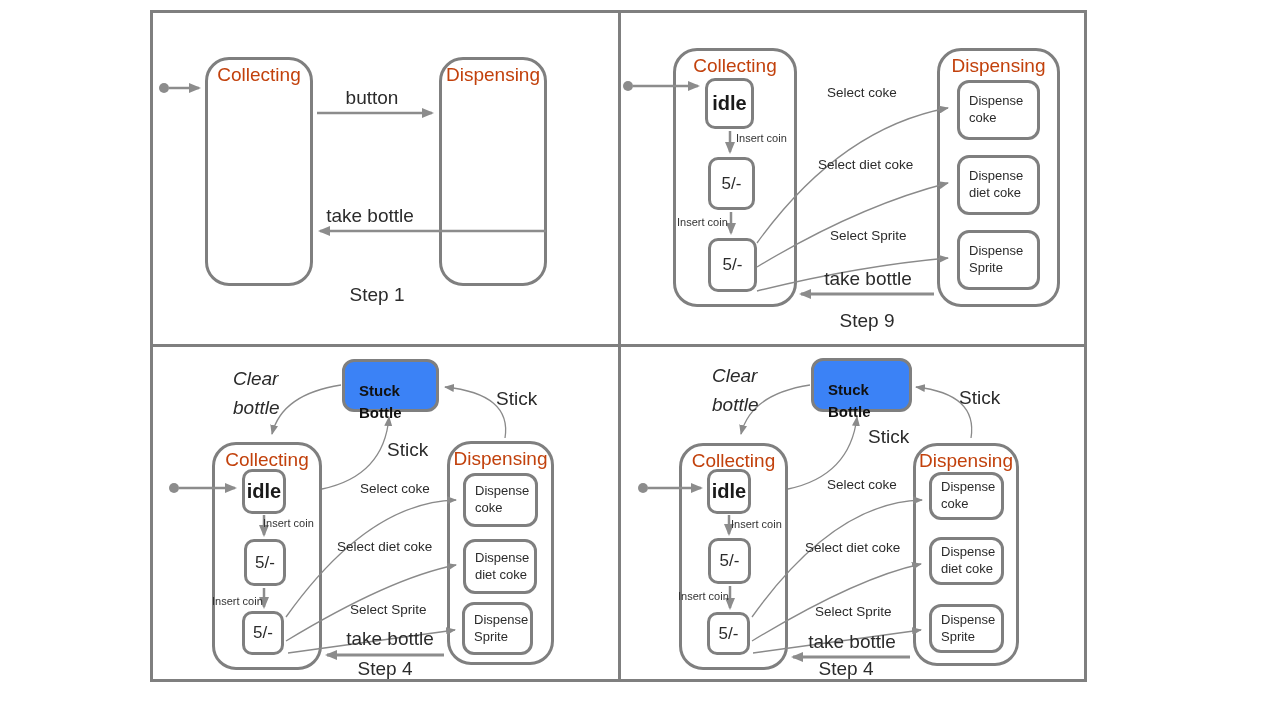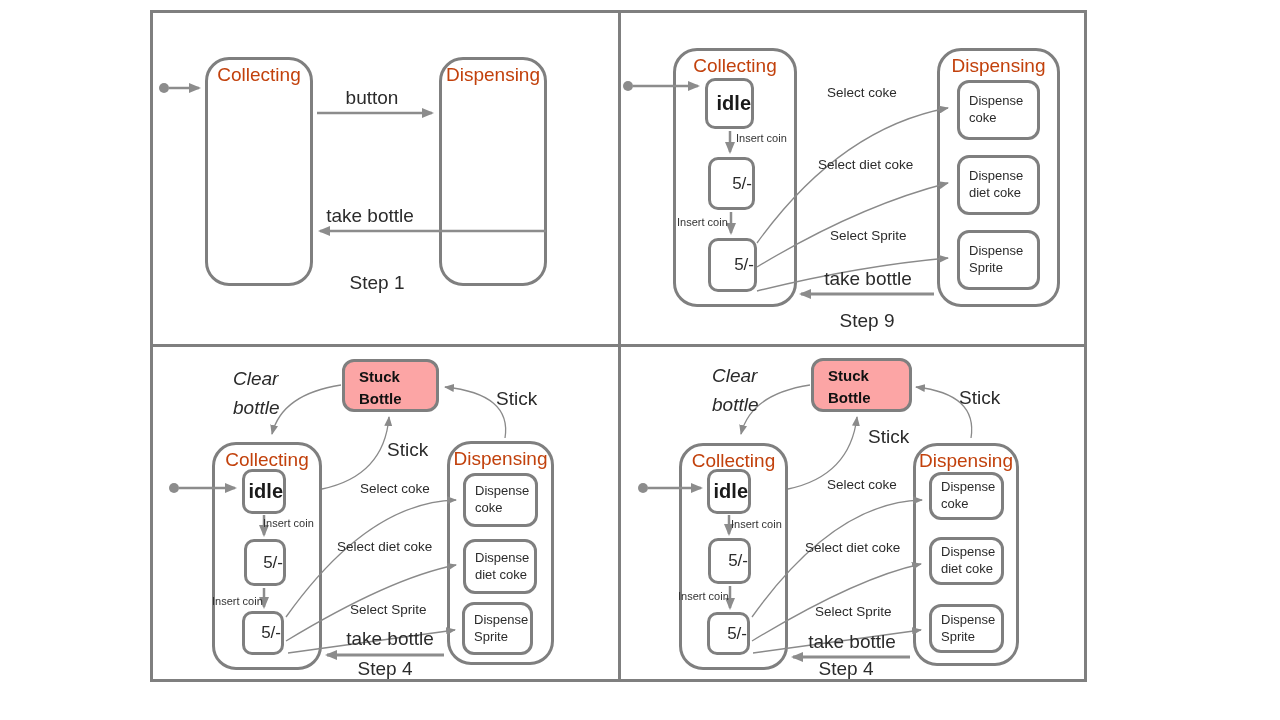--- a/index.html
+++ b/index.html
@@ -10,29 +10,29 @@
   .frame { position:absolute; left:150px; top:10px; width:937px; height:672px;
            border:3px solid #7f7f7f; box-sizing:border-box; z-index:1; }
   .div-v { position:absolute; left:618px; top:10px; width:3px; height:672px; background:#7f7f7f; z-index:1; }
   .div-h { position:absolute; left:150px; top:344px; width:937px; height:3px; background:#7f7f7f; z-index:1; }
 
   .state { position:absolute; box-sizing:border-box; border:3px solid #7f7f7f;
            background:#ffffff; border-radius:24px; z-index:2; }
   .state .title { font-size:19px; text-align:center; padding-top:4px; color:#c2410c; }
 
   .sub { position:absolute; box-sizing:border-box; border:3px solid #7f7f7f; background:#ffffff;
-         border-radius:10px; display:flex; align-items:center; justify-content:flex-end; z-index:3; }
+         border-radius:10px; display:flex; align-items:center; justify-content:center; z-index:3; }
   .sub.idle { font-size:20px; font-weight:600; color:#1a1a1a; }
   .sub.five { font-size:17px; }
   .sub.disp { justify-content:flex-start; padding-left:9px; font-size:13px; line-height:1.3;
               border-radius:12px; }
 
-  .stuck { position:absolute; box-sizing:border-box; border:3px solid #7f7f7f; background:#fca5a5;
+  .stuck { position:absolute; box-sizing:border-box; border:3px solid #7f7f7f; background:#3b82f6;
            border-radius:12px; font-weight:bold; font-size:15px; line-height:1.45;
-           padding:4px 0 0 14px; color:#111111; z-index:3; }
+           padding:18px 0 0 14px; color:#111111; z-index:3; }
 
   .lbl { position:absolute; white-space:nowrap; z-index:6; }
   .tiny { font-size:11px; color:#333333; }
   .sel  { font-size:13.5px; }
   .big  { font-size:19px; }
   .cap  { font-size:19px; }
   .two  { white-space:normal; line-height:1.5;font-style:italic; }
   .ctr  { text-align:center; }
 
   svg.arrows { position:absolute; left:0; top:0; z-index:5; }
@@ -96,21 +96,21 @@
   </svg>
 
   <div class="state" style="left:205px;top:57px;width:108px;height:229px;">
     <div class="title">Collecting</div>
   </div>
   <div class="state" style="left:439px;top:57px;width:108px;height:229px;">
     <div class="title">Dispensing</div>
   </div>
   <div class="lbl big ctr" style="left:338px;top:87px;width:68px;">button</div>
   <div class="lbl big ctr" style="left:320px;top:205px;width:100px;">take bottle</div>
-  <div class="lbl cap ctr" style="left:346px;top:272px;width:62px;">Step 1</div>
+  <div class="lbl cap ctr" style="left:346px;top:284px;width:62px;">Step 1</div>
 
   <div class="state" style="left:673px;top:48px;width:124px;height:259px;">
     <div class="title">Collecting</div>
   </div>
   <div class="state" style="left:937px;top:48px;width:123px;height:259px;">
     <div class="title">Dispensing</div>
   </div>
   <div class="sub idle" style="left:705px;top:78px;width:49px;height:51px;">
     <span>idle</span>
   </div>

